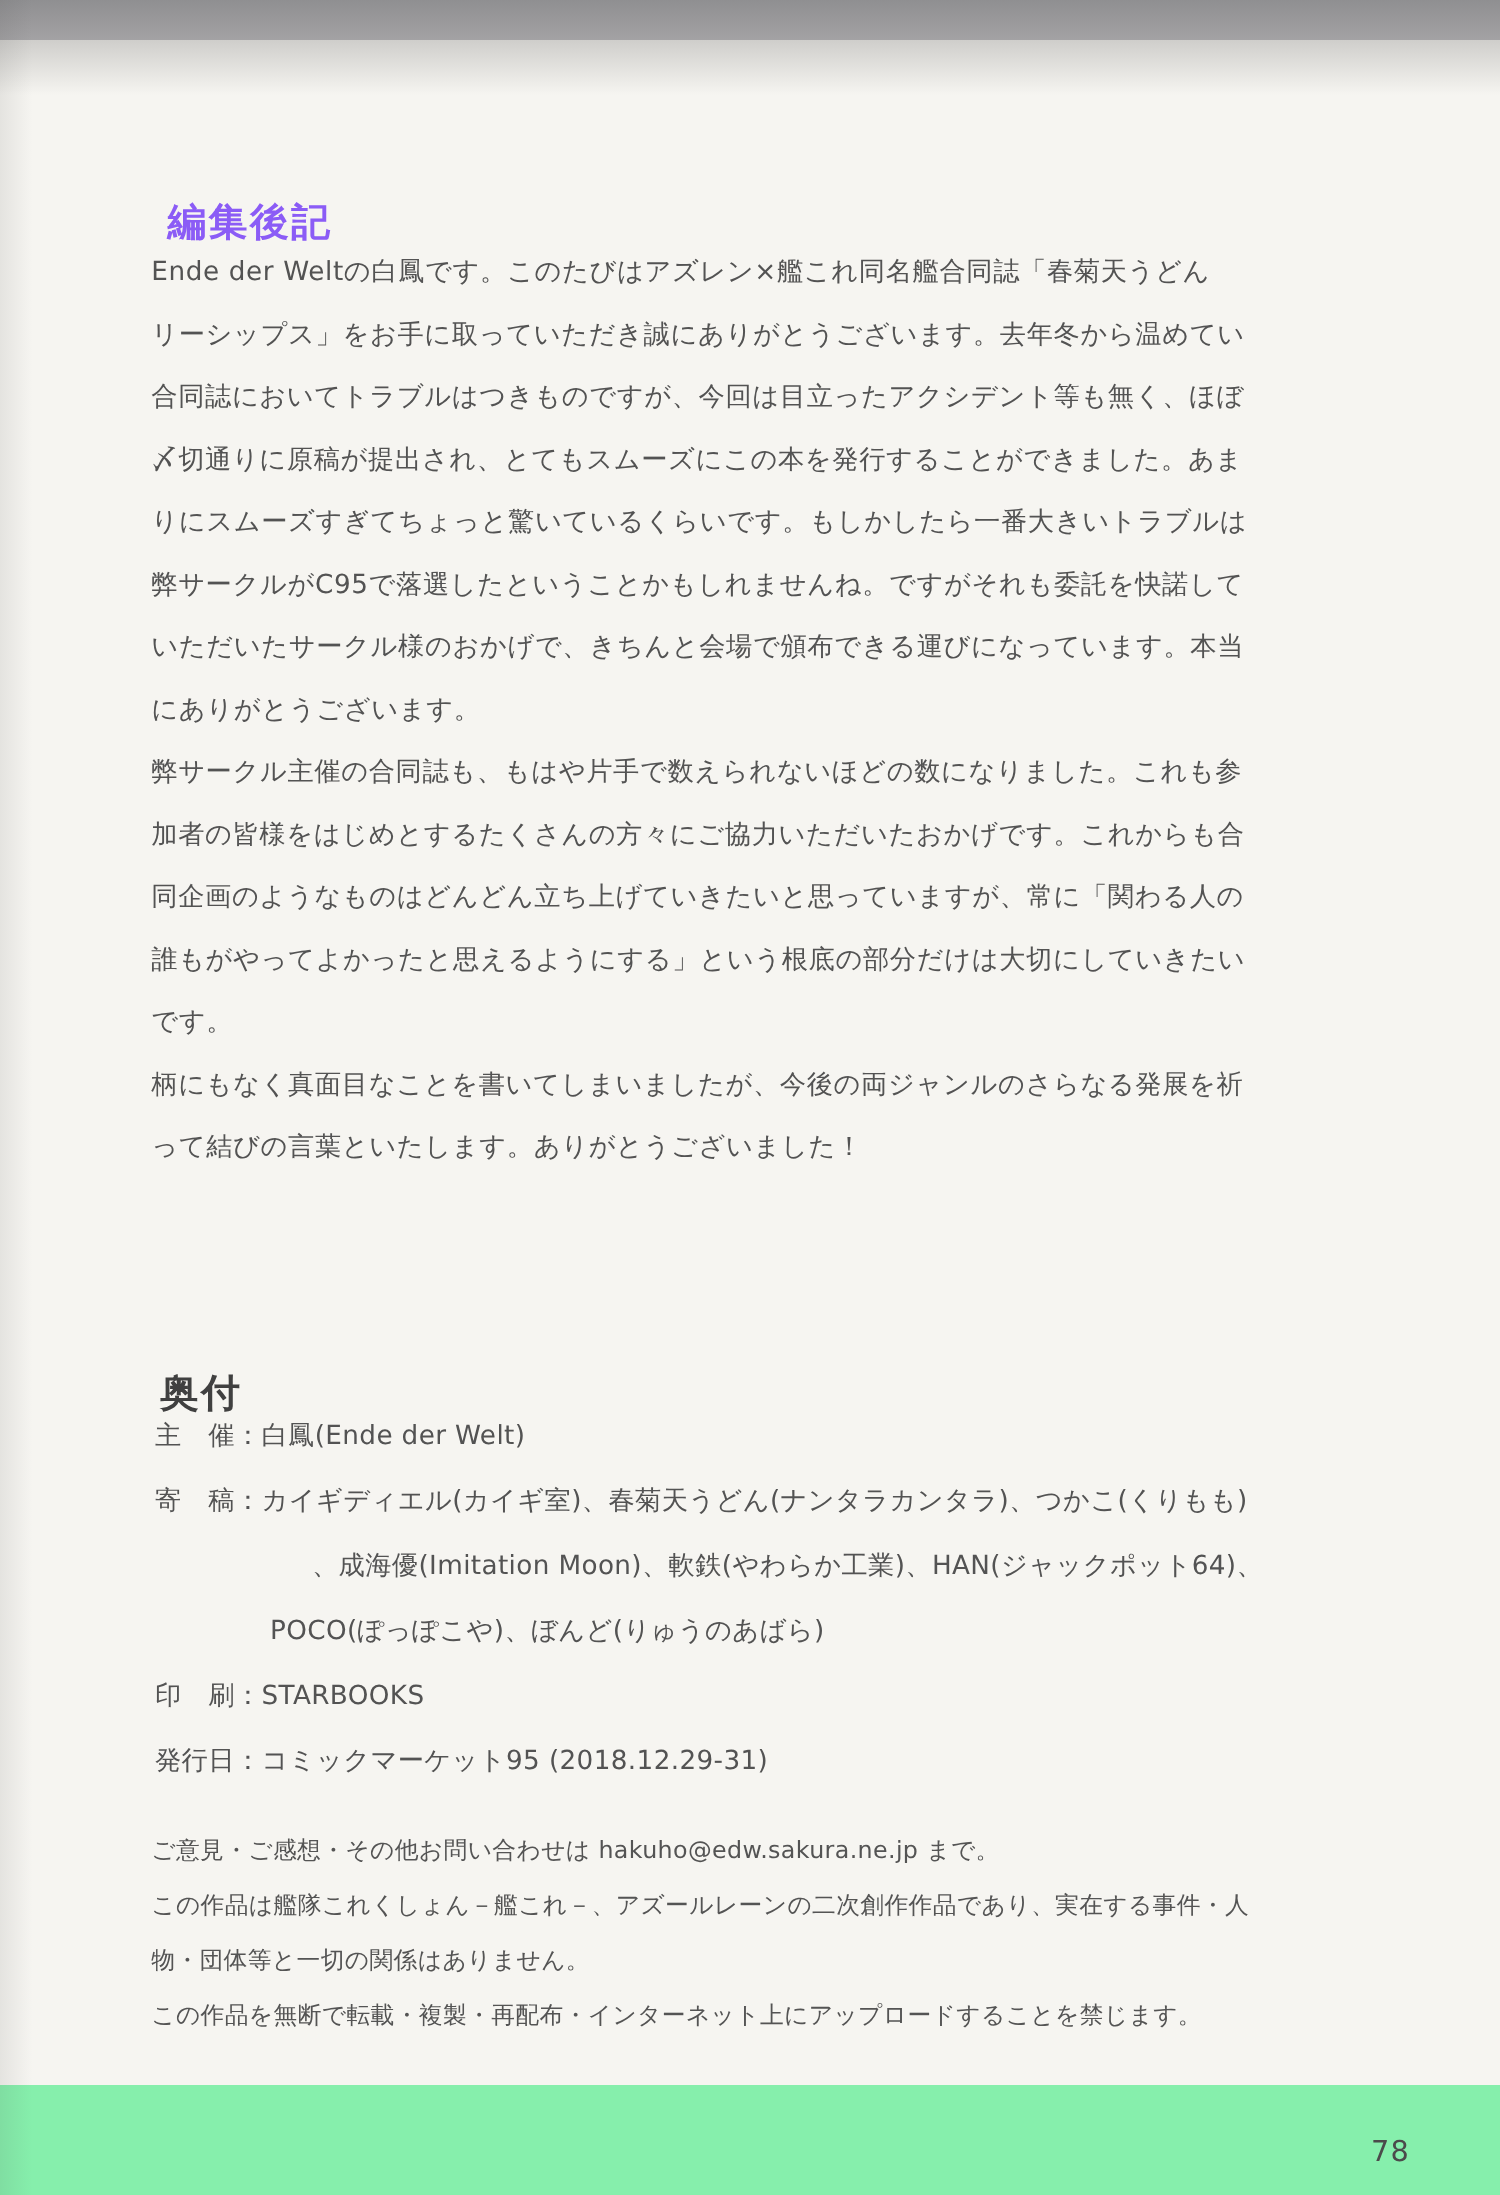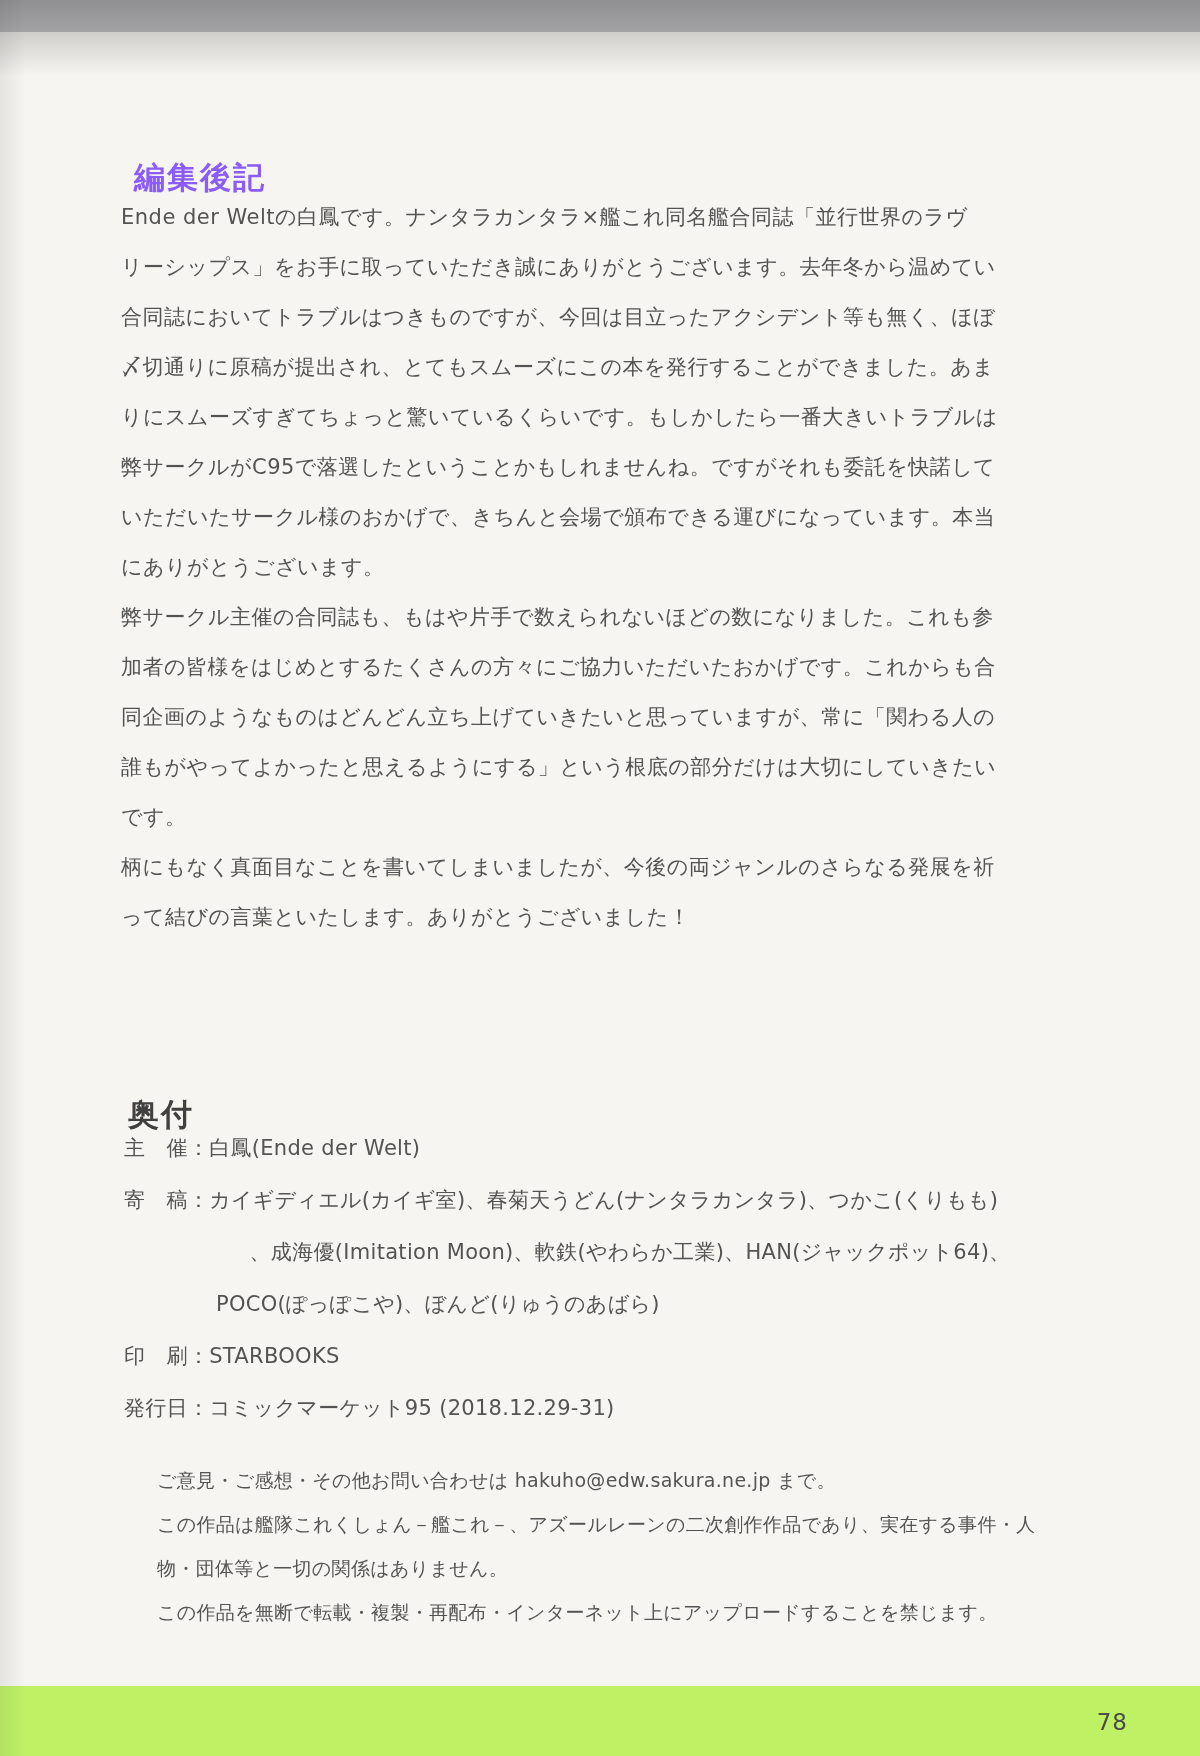--- a/index.html
+++ b/index.html
@@ -16,22 +16,22 @@
   .top-fade {
     position:absolute; top:32px; left:0; width:100%; height:44px;
     background:linear-gradient(to bottom,#cfcecb,#f6f5f1);
   }
   .left-shadow {
     position:absolute; top:0; left:0; width:26px; height:100%;
     background:linear-gradient(to right, rgba(70,70,70,0.10), rgba(70,70,70,0));
     z-index:5;
   }
   .bottom-band {
-    position:absolute; left:0; bottom:0; width:100%; height:70px;
-    background:#bef264;
+    position:absolute; left:0; bottom:0; width:100%; height:88px;
+    background:#86efac;
   }
   .page-number {
     position:absolute; right:72px; bottom:21px;
     font-size:23px; color:#4b4b4b; letter-spacing:1px;
   }
   .afterword-heading {
     position:absolute; left:134px; top:136px;
     font-size:31px; color:#8b5cf6; letter-spacing:2px; white-space:nowrap;
   }
   .afterword-body {
@@ -47,33 +47,33 @@
     position:absolute; left:124px; top:1122px; width:940px;
     font-size:21px; line-height:52px; color:#535353; letter-spacing:0.3px;
   }
   .colophon .row { height:52px; white-space:nowrap; }
   .colophon .row.indent-a { padding-left:72px;text-align:center; }
   .colophon .row.indent-b { padding-left:92px; }
   .notes {
     position:absolute; left:121px; top:1458px; width:960px;
     font-size:19px; line-height:44px; color:#545454; letter-spacing:0.3px;
   }
-  .notes .line { height:44px; white-space:nowrap;margin-left:36px; }
+  .notes .line { height:44px; white-space:nowrap; }
 </style>
 </head>
 <body>
 
 <div class="top-bar"></div>
 <div class="top-fade"></div>
 <div class="left-shadow"></div>
 
 <h1 class="afterword-heading">編集後記</h1>
 
 <div class="afterword-body">
-  <div class="line">Ende der Weltの白鳳です。ナンタラカンタラ×艦これ同名艦合同誌「並行世界のラヴ</div>
+  <div class="line">Ende der Weltの白鳳です。このたびはアズレン×艦これ同名艦合同誌「春菊天うどん</div>
   <div class="line">リーシップス」をお手に取っていただき誠にありがとうございます。去年冬から温めてい</div>
   <div class="line">合同誌においてトラブルはつきものですが、今回は目立ったアクシデント等も無く、ほぼ</div>
   <div class="line">〆切通りに原稿が提出され、とてもスムーズにこの本を発行することができました。あま</div>
   <div class="line">りにスムーズすぎてちょっと驚いているくらいです。もしかしたら一番大きいトラブルは</div>
   <div class="line">弊サークルがC95で落選したということかもしれませんね。ですがそれも委託を快諾して</div>
   <div class="line">いただいたサークル様のおかげで、きちんと会場で頒布できる運びになっています。本当</div>
   <div class="line">にありがとうございます。</div>
   <div class="line">弊サークル主催の合同誌も、もはや片手で数えられないほどの数になりました。これも参</div>
   <div class="line">加者の皆様をはじめとするたくさんの方々にご協力いただいたおかげです。これからも合</div>
   <div class="line">同企画のようなものはどんどん立ち上げていきたいと思っていますが、常に「関わる人の</div>

